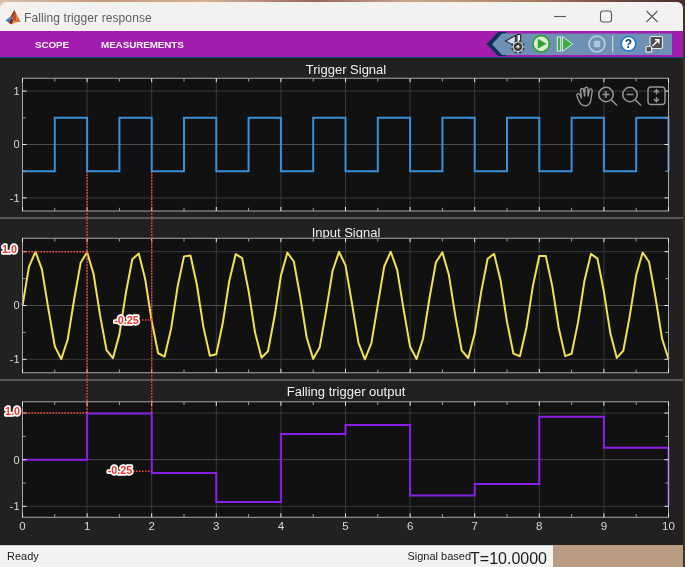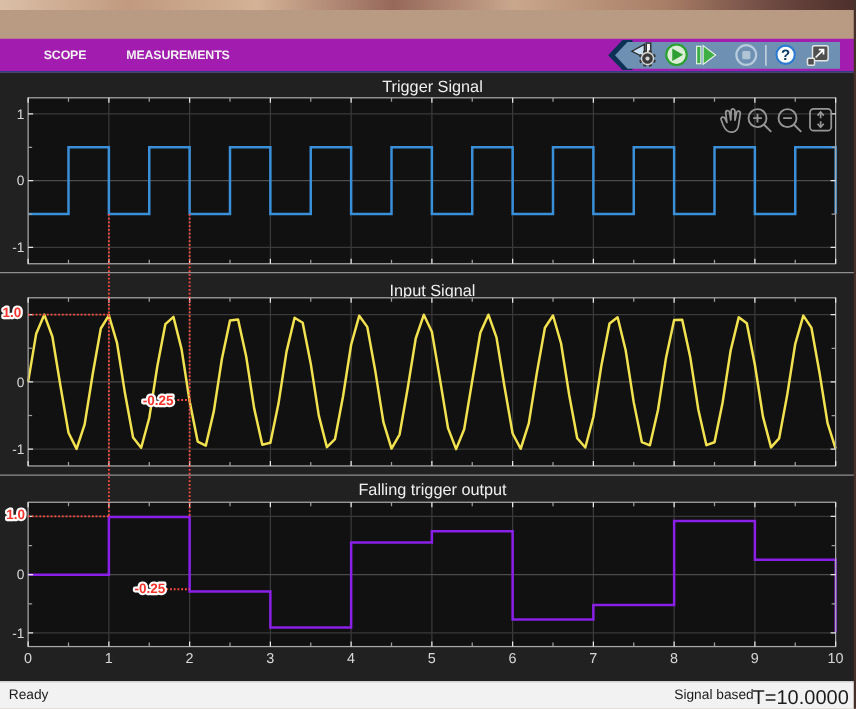--- a/index.html
+++ b/index.html
@@ -3,27 +3,45 @@
 * { margin:0; padding:0; box-sizing:border-box; }
 html,body { width:685px; height:567px; overflow:hidden; background:#b99a82; font-family:"Liberation Sans", sans-serif; }
 #win { position:absolute; left:0; top:0; width:685px; height:567px; }
 #desk { position:absolute; left:0; top:0; width:685px; height:8px;
   background:linear-gradient(90deg,#dabfa6 0%,#c19a7f 15%,#d3b296 30%,#96685a 46%,#c9a78d 60%,#a87d66 78%,#6e4a42 90%,#4c2e2a 100%); }
 #rstrip { position:absolute; right:0; top:0; width:2px; height:567px; background:#46302a; z-index:50; }
 #tbar { position:absolute; left:0; top:2px; width:683px; height:28.5px; background:#f3f2f1; border-radius:6px 6px 0 0; }
 #tbar .t { position:absolute; left:24px; top:8.5px; font-size:12px; color:#5d5d5d; letter-spacing:0.1px; }
 #tool { position:absolute; left:0; top:30.5px; width:685px; height:27px; background:#a21caf; border-bottom:1px solid #0d4a7b; overflow:visible; }
 #tool .tab { position:absolute; top:8.5px; font-size:9.9px; font-weight:bold; color:#f2f2f2; letter-spacing:-0.1px; }
-#status { position:absolute; left:0; top:545px; width:685px; height:22px; background:#f2f2f2; border-top:1px solid #cfcfcf; font-size:11px; color:#1c1c1c; }
+#status { position:absolute; left:0; top:545px; width:553px; height:22px; background:#f2f2f2; border-top:1px solid #cfcfcf; font-size:11px; color:#1c1c1c; }
 .tl { font-size:11px; fill:#d8d8d8; font-family:"Liberation Sans", sans-serif; }
 .xl { font-size:11.5px; fill:#d8d8d8; font-family:"Liberation Sans", sans-serif; }
 .ttl { font-size:13px; fill:#f0f0f0; font-family:"Liberation Sans", sans-serif; }
 </style></head><body>
 <div id="win">
 <div id="desk"></div>
+<div id="tbar">
+      <svg width="16" height="16" viewBox="0 0 16 16" style="position:absolute;left:5px;top:6.5px">
+        <polygon points="0.5,11.5 5.5,7.5 7,9.3 3.5,13.5" fill="#3b82c4"></polygon>
+        <polygon points="3.5,13.5 7,9.3 8.6,11.5 6.5,15.5" fill="#7c2316"></polygon>
+        <polygon points="5.5,7.5 9.3,0.8 11,4.6 7,9.3" fill="#a63a1e"></polygon>
+        <polygon points="9.3,0.8 15.5,12.8 11.8,13.2 11,4.6" fill="#e17226"></polygon>
+        <polygon points="11,4.6 11.8,13.2 8.6,11.5 7,9.3" fill="#c64a20"></polygon>
+        <polygon points="6.5,15.5 8.6,11.5 11.8,13.2" fill="#ef9435"></polygon>
+      </svg>
+      <div class="t">Falling trigger response</div>
+      <svg width="130" height="28" viewBox="0 0 130 28" style="position:absolute;right:3px;top:2px">
+        <g stroke="#5a5a5a" stroke-width="1.1" fill="none">
+          <line x1="4" y1="12.5" x2="16" y2="12.5"></line>
+          <rect x="50.5" y="7" width="11" height="11" rx="2.4"></rect>
+          <path d="M96.5 7 L107.5 18 M107.5 7 L96.5 18"></path>
+        </g>
+      </svg>
+    </div>
 <div id="tool">
       <div class="tab" style="left:35px">SCOPE</div>
       <div class="tab" style="left:101px">MEASUREMENTS</div>
       <svg width="685" height="31" viewBox="0 30.5 685 31" style="position:absolute;left:0;top:0">
         <polygon points="498,31.5 506,31.5 506,55.5 498,55.5 486.5,43.6" fill="#0c3156"></polygon>
         <polygon points="502,33 672,33 672,54.5 502,54.5 492,43.7" fill="#6e90b3"></polygon>
         <polygon points="505.5,40.5 515.5,35 515.5,45.5" fill="#c9e0f2" stroke="#2a2a2a" stroke-width="1.1"></polygon>
         <rect x="517" y="34" width="3.6" height="9" fill="#f2f2f2" stroke="#2a2a2a" stroke-width="1.1"></rect>
         <line x1="520.32" y1="47.24" x2="524.3" y2="48.85" stroke="#3a3a3a" stroke-width="2.4"></line>
         <line x1="518.98" y1="48.6" x2="520.66" y2="52.56" stroke="#3a3a3a" stroke-width="2.4"></line>

